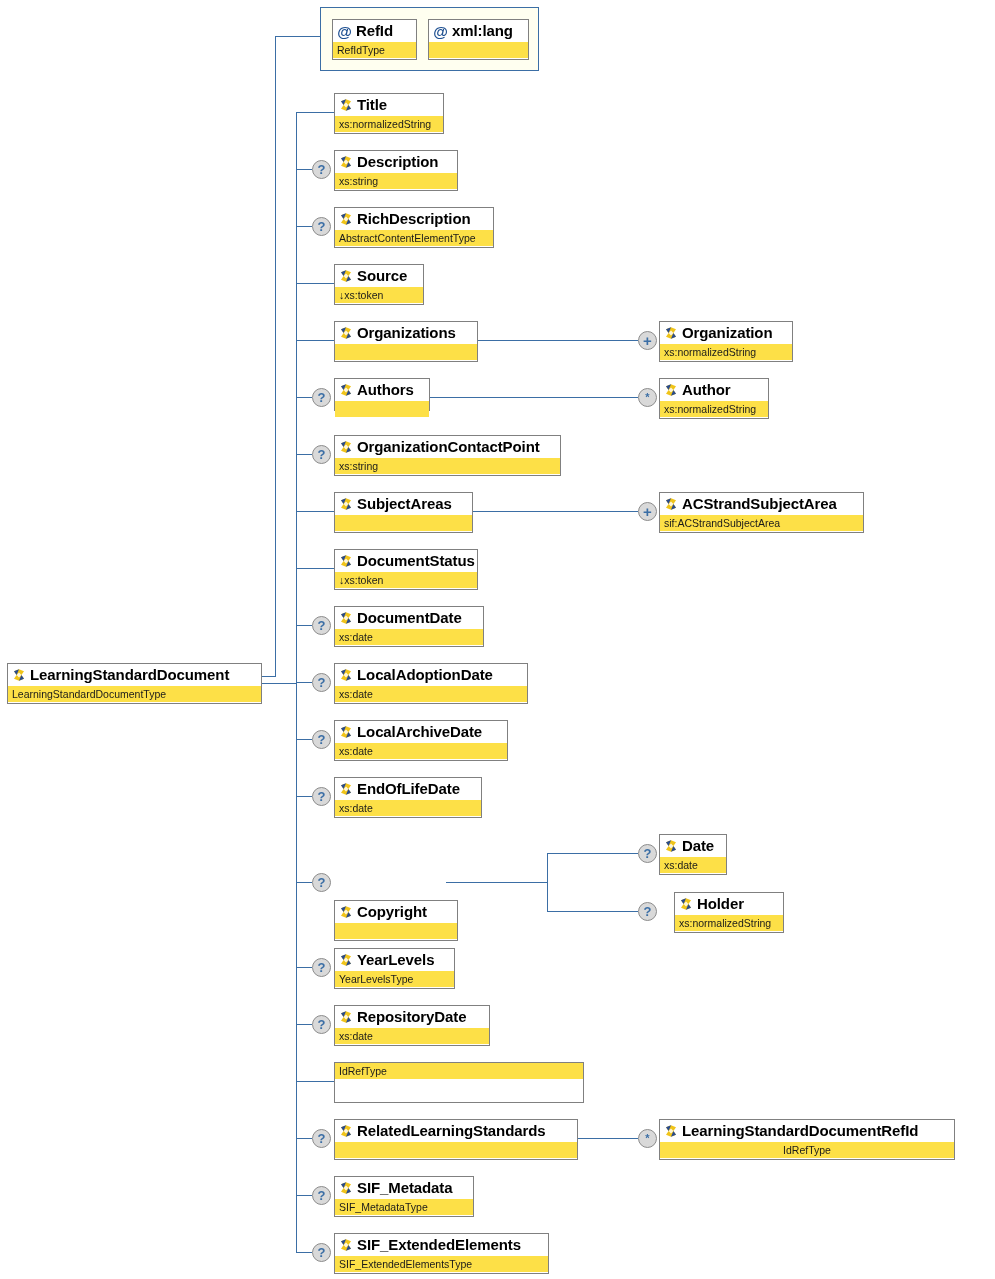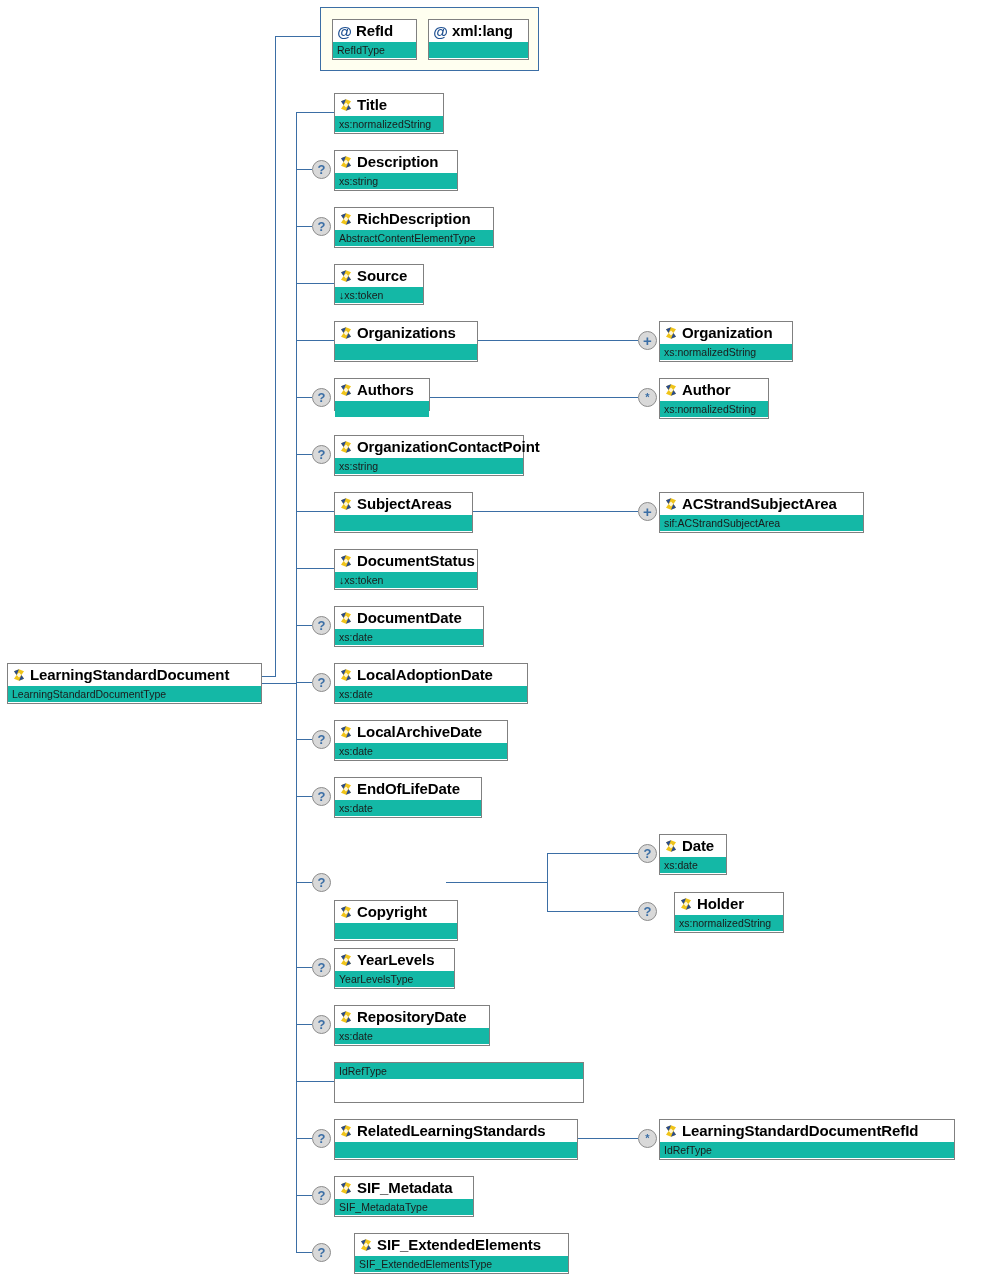--- a/index.html
+++ b/index.html
@@ -13,21 +13,21 @@
   .line.h{height:1px;}
   .line.v{width:1px;}
 
   
   .node{position:absolute;box-sizing:border-box;border:1px solid #808080;
         background:#ffffff;}
   .node .name{display:flex;align-items:center;gap:4px;
         background:#ffffff;padding:1px 6px 1px 4px;height:22px;box-sizing:border-box;}
   .node .nametext{font-size:15px;font-weight:bold;color:#000000;
         letter-spacing:-0.1px;white-space:nowrap;line-height:16px;}
-  .node .type{background:#14b8a6;color:#1a1a1a;font-size:10.5px;
+  .node .type{background:#fde047;color:#1a1a1a;font-size:10.5px;
         padding:1px 4px 2px 4px;height:16px;box-sizing:border-box;
         white-space:nowrap;line-height:14px;}
   .node .type.empty{color:transparent;}
 
   
   .elem-icon{position:relative;width:14px;height:14px;flex:0 0 14px;}
   .attr-icon{position:relative;width:15px;height:15px;flex:0 0 15px;
              font-size:15px;line-height:15px;color:#1d4f91;font-weight:bold;
              text-align:center;}
 
@@ -207,21 +207,21 @@
             <path d="M4.6 7 L7 4.4 L9.4 7 L7 9.6 Z" fill="#ffffff" opacity="0.85"></path>
           </svg></span>
       <span class="nametext">Authors</span>
     </div>
     <div class="type empty"></div>
   </div>
 
   <div class="badge q" style="left:312px;top:445px;">
       <span>?</span>
     </div>
-  <div class="node" style="left:334px;top:435px;width:190px;height:41px;">
+  <div class="node" style="left:334px;top:435px;width:227px;height:41px;">
     <div class="name">
       <span class="elem-icon"><svg width="14" height="14" viewBox="0 0 14 14" xmlns="http://www.w3.org/2000/svg">
             <path d="M7 1.2 L2.0 3.2 L4.6 7 L2.0 10.8 L7 12.8 L12 10.8 L9.4 7 L12 3.2 Z" fill="#f0c419"></path>
             <path d="M7 1.2 L2.0 3.2 L4.6 7 Z" fill="#2a4b8d"></path>
             <path d="M7 12.8 L12 10.8 L9.4 7 Z" fill="#2a4b8d"></path>
             <path d="M4.6 7 L7 4.4 L9.4 7 L7 9.6 Z" fill="#ffffff" opacity="0.85"></path>
           </svg></span>
       <span class="nametext">OrganizationContactPoint</span>
     </div>
     <div class="type">xs:string</div>
@@ -397,21 +397,21 @@
             <path d="M4.6 7 L7 4.4 L9.4 7 L7 9.6 Z" fill="#ffffff" opacity="0.85"></path>
           </svg></span>
       <span class="nametext">SIF_Metadata</span>
     </div>
     <div class="type">SIF_MetadataType</div>
   </div>
 
   <div class="badge q" style="left:312px;top:1243px;">
       <span>?</span>
     </div>
-  <div class="node" style="left:354px;top:1233px;width:215px;height:41px;">
+  <div class="node" style="left:334px;top:1233px;width:215px;height:41px;">
     <div class="name">
       <span class="elem-icon"><svg width="14" height="14" viewBox="0 0 14 14" xmlns="http://www.w3.org/2000/svg">
             <path d="M7 1.2 L2.0 3.2 L4.6 7 L2.0 10.8 L7 12.8 L12 10.8 L9.4 7 L12 3.2 Z" fill="#f0c419"></path>
             <path d="M7 1.2 L2.0 3.2 L4.6 7 Z" fill="#2a4b8d"></path>
             <path d="M7 12.8 L12 10.8 L9.4 7 Z" fill="#2a4b8d"></path>
             <path d="M4.6 7 L7 4.4 L9.4 7 L7 9.6 Z" fill="#ffffff" opacity="0.85"></path>
           </svg></span>
       <span class="nametext">SIF_ExtendedElements</span>
     </div>
     <div class="type">SIF_ExtendedElementsType</div>
@@ -493,21 +493,21 @@
             <path d="M4.6 7 L7 4.4 L9.4 7 L7 9.6 Z" fill="#ffffff" opacity="0.85"></path>
           </svg></span>
       <span class="nametext">Holder</span>
     </div>
     <div class="type">xs:normalizedString</div>
   </div>
 
   <div class="badge star" style="left:638px;top:1129px;">
       <span>*</span>
     </div>
-  <div class="node" style="left:659px;top:1119px;width:296px;height:41px;">
+  <div class="node" style="left:659px;top:1119px;width:296px;height:41px;text-align:center;">
     <div class="name">
       <span class="elem-icon"><svg width="14" height="14" viewBox="0 0 14 14" xmlns="http://www.w3.org/2000/svg">
             <path d="M7 1.2 L2.0 3.2 L4.6 7 L2.0 10.8 L7 12.8 L12 10.8 L9.4 7 L12 3.2 Z" fill="#f0c419"></path>
             <path d="M7 1.2 L2.0 3.2 L4.6 7 Z" fill="#2a4b8d"></path>
             <path d="M7 12.8 L12 10.8 L9.4 7 Z" fill="#2a4b8d"></path>
             <path d="M4.6 7 L7 4.4 L9.4 7 L7 9.6 Z" fill="#ffffff" opacity="0.85"></path>
           </svg></span>
       <span class="nametext">LearningStandardDocumentRefId</span>
     </div>
     <div class="type">IdRefType</div>

